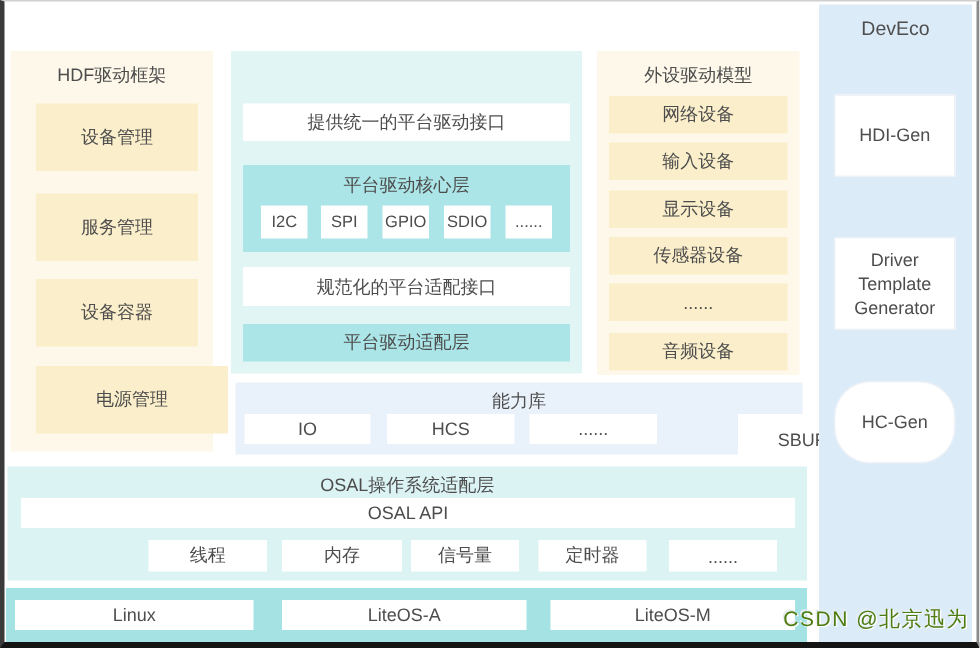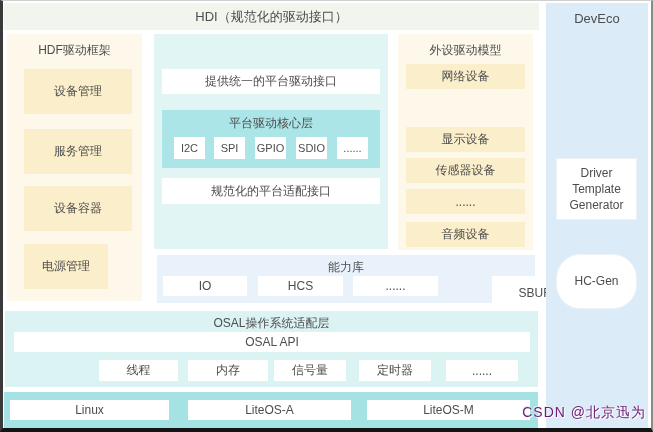--- a/index.html
+++ b/index.html
@@ -22,59 +22,58 @@
   .tbox{background:#abe5e7;font-size:12px;}
   .core{background:#abe5e7;}
   .core-title{position:absolute;left:0;right:0;top:5px;text-align:center;font-size:12px;}
   .chip{background:#ffffff;font-size:11px;}
   .capability{background:#e9f1fa;}
   .osal{background:#dcf3f4;}
   .kernel-bar{background:#a5e2e4;}
   .deveco{background:#dcebf8;font-size:13px;}
   .deveco-box{background:#ffffff;border:1px solid #eef2f7;font-size:12px;line-height:1.35;padding:2px;}
   .watermark{
-    right:5px;bottom:6px;font-size:14px;color:#701a75;letter-spacing:1px;
+    right:5px;bottom:6px;font-size:14px;color:#4d7c0f;letter-spacing:1px;
     text-shadow:1px 1px 0 #ffffff,-1px -1px 0 #e9edf2;
   }
 </style>
 </head>
 <body>
 
 <div class="frame">
 
-  <div class="abs center hdi-bar">
-    <span>HDI（规范化的驱动接口）</span>
-  </div>
 
   <div class="abs panel cream" style="left:4px;top:33px;width:135px;height:267px;">
     <div class="panel-title">HDF驱动框架</div>
     <div class="abs center ybox" style="left:17px;top:95px;width:108px;height:45px;">服务管理</div>
     <div class="abs center ybox" style="left:17px;top:35px;width:108px;height:45px;">设备管理</div>
     <div class="abs center ybox" style="left:17px;top:152px;width:108px;height:45px;">设备容器</div>
-    <div class="abs center ybox" style="left:17px;top:210px;width:84px;height:45px;">电源管理</div>
+    <div class="abs center ybox" style="left:17px;top:210px;width:128px;height:45px;">电源管理</div>
   </div>
 
   <div class="abs panel platform" style="left:151px;top:33px;width:234px;height:215px;">
     <div class="abs center wbox" style="left:8px;top:35px;width:218px;height:25px;">提供统一的平台驱动接口</div>
 
     <div class="abs core" style="left:8px;top:76px;width:218px;height:58px;">
       <div class="core-title">平台驱动核心层</div>
       <div class="abs center chip" style="left:12px;top:27px;width:31px;height:22px;">I2C</div>
       <div class="abs center chip" style="left:52px;top:27px;width:31px;height:22px;">SPI</div>
       <div class="abs center chip" style="left:93px;top:27px;width:31px;height:22px;">GPIO</div>
       <div class="abs center chip" style="left:134px;top:27px;width:31px;height:22px;">SDIO</div>
       <div class="abs center chip" style="left:175px;top:27px;width:31px;height:22px;">......</div>
     </div>
 
     <div class="abs center wbox" style="left:8px;top:144px;width:218px;height:26px;">规范化的平台适配接口</div>
+    <div class="abs center tbox" style="left:8px;top:182px;width:218px;height:25px;">平台驱动适配层</div>
   </div>
 
   <div class="abs panel cream" style="left:395px;top:33px;width:135px;height:216px;">
     <div class="panel-title">外设驱动模型</div>
     <div class="abs center ybox" style="left:8px;top:30px;width:119px;height:25px;">网络设备</div>
+    <div class="abs center ybox" style="left:8px;top:61px;width:119px;height:25px;">输入设备</div>
     <div class="abs center ybox" style="left:8px;top:93px;width:119px;height:25px;">显示设备</div>
     <div class="abs center ybox" style="left:8px;top:124px;width:119px;height:25px;">传感器设备</div>
     <div class="abs center ybox" style="left:8px;top:155px;width:119px;height:25px;">......</div>
     <div class="abs center ybox" style="left:8px;top:188px;width:119px;height:25px;">音频设备</div>
   </div>
 
   <div class="abs panel capability" style="left:154px;top:254px;width:378px;height:48px;">
     <div class="panel-title" style="top:4px;">能力库</div>
     <div class="abs center wbox" style="left:6px;top:21px;width:84px;height:20px;">IO</div>
     <div class="abs center wbox" style="left:101px;top:21px;width:85px;height:20px;">HCS</div>
@@ -93,19 +92,20 @@
   </div>
 
   <div class="abs kernel-bar" style="left:1px;top:391px;width:534px;height:36px;">
     <div class="abs center wbox" style="left:6px;top:8px;width:159px;height:20px;">Linux</div>
     <div class="abs center wbox" style="left:184px;top:8px;width:163px;height:20px;">LiteOS-A</div>
     <div class="abs center wbox" style="left:363px;top:8px;width:163px;height:20px;">LiteOS-M</div>
   </div>
 
   <div class="abs panel deveco" style="left:543px;top:2px;width:102px;height:426px;">
     <div class="panel-title" style="font-size:13px;">DevEco</div>
+    <div class="abs center deveco-box" style="left:10px;top:60px;width:81px;height:55px;">HDI-Gen</div>
     <div class="abs center deveco-box" style="left:10px;top:155px;width:81px;height:62px;">Driver Template Generator</div>
     <div class="abs center deveco-box" style="left:10px;top:251px;width:81px;height:55px;border-radius:24px;">HC-Gen</div>
   </div>
 
   <div class="abs watermark">CSDN @北京迅为</div>
 
 </div>
 
 </body></html>

